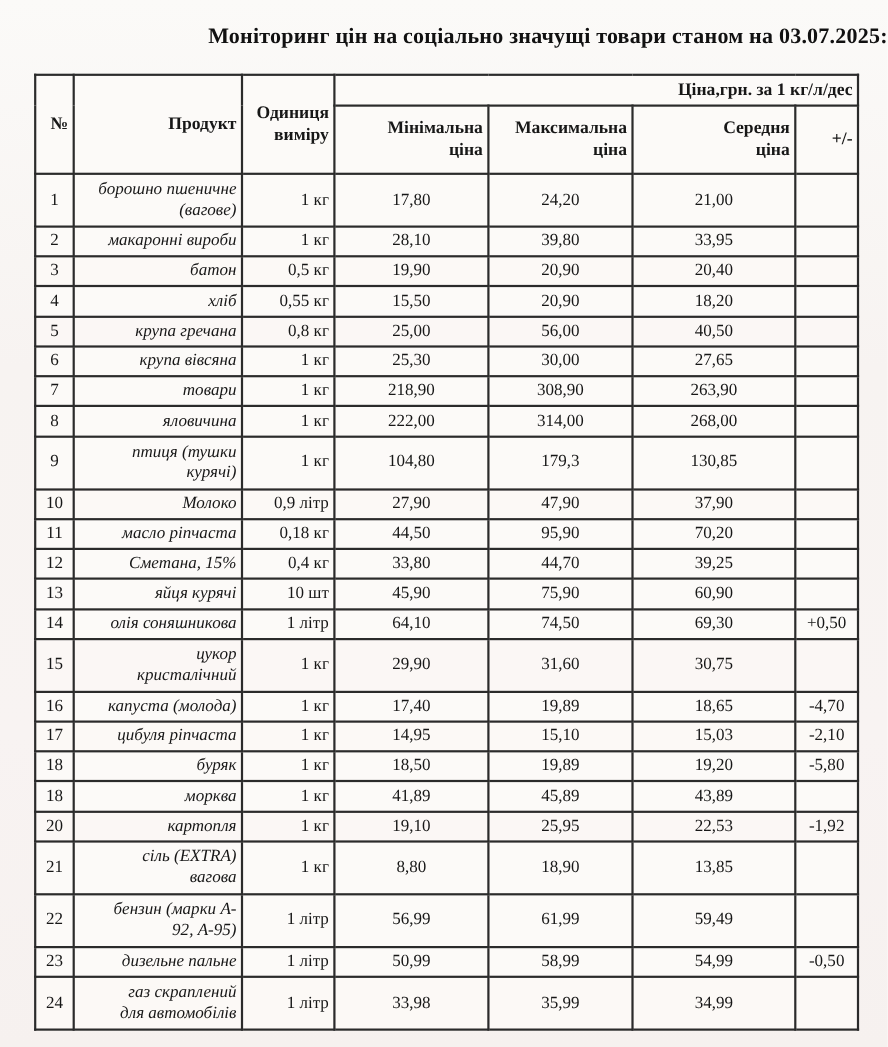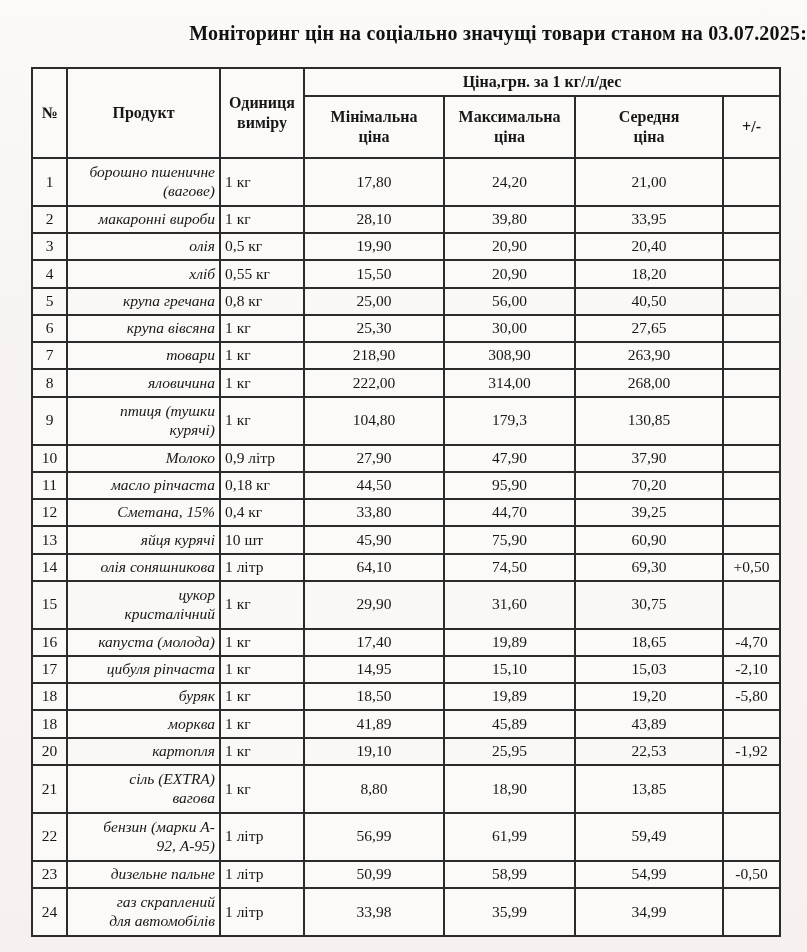--- a/index.html
+++ b/index.html
@@ -38,33 +38,33 @@
   .price-table th, .price-table td {
     border: 2px solid #2b2b2b;
     background: #fcfaf8;
     vertical-align: middle;
     padding: 2px 4px;
     overflow: hidden;
   }
   .price-table thead th {
     font-size: 16px;
     font-weight: bold;
-    text-align: center;
+    text-align: right;
     white-space: pre-line;
     line-height: 1.25;
   }
   .price-table thead tr.hrow-top { height: 28px; }
   .price-table thead tr.hrow-sub { height: 62px; }
   .price-table tbody td {
     font-size: 15.5px;
     line-height: 1.2;
   }
   .c-num   { text-align: center; }
   .c-prod  { text-align: right; padding-left: 7px; white-space: pre-line; font-style: italic; }
-  .c-unit  { text-align: left; }
+  .c-unit  { text-align: right; }
   .c-min, .c-max, .c-avg, .c-delta { text-align: center; }
   
   .price-table tbody tr:nth-child(5n) td { background: #fbf7f5; }
   .price-table tbody tr:nth-child(7n+3) td { background: #fcf9f6; }
 </style>
 </head>
 <body>
 
 <div class="title">Моніторинг цін на соціально значущі товари станом на 03.07.2025:</div>
 
@@ -111,21 +111,21 @@
     <td class="c-num">2</td>
     <td class="c-prod">макаронні вироби</td>
     <td class="c-unit">1 кг</td>
     <td class="c-min">28,10</td>
     <td class="c-max">39,80</td>
     <td class="c-avg">33,95</td>
     <td class="c-delta"></td>
   </tr>
       <tr>
     <td class="c-num">3</td>
-    <td class="c-prod">олія</td>
+    <td class="c-prod">батон</td>
     <td class="c-unit">0,5 кг</td>
     <td class="c-min">19,90</td>
     <td class="c-max">20,90</td>
     <td class="c-avg">20,40</td>
     <td class="c-delta"></td>
   </tr>
       <tr>
     <td class="c-num">4</td>
     <td class="c-prod">хліб</td>
     <td class="c-unit">0,55 кг</td>

